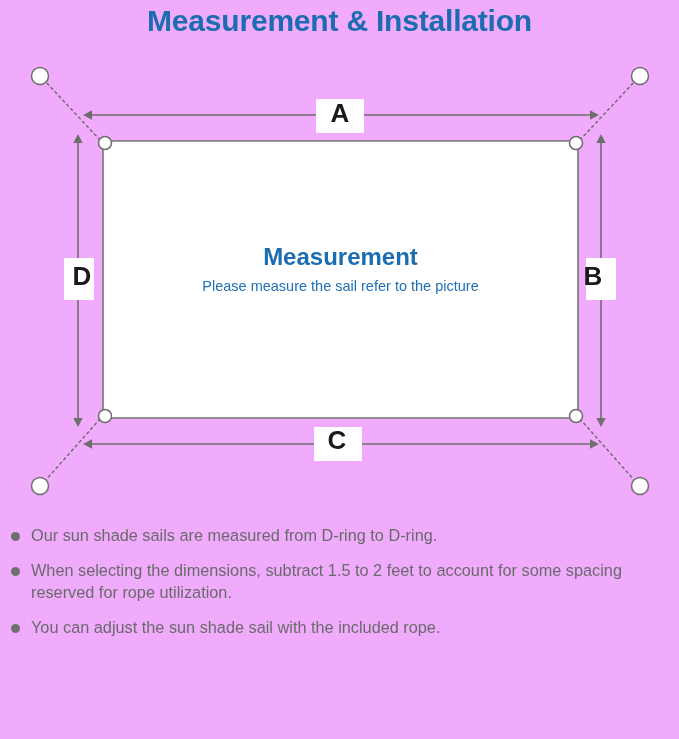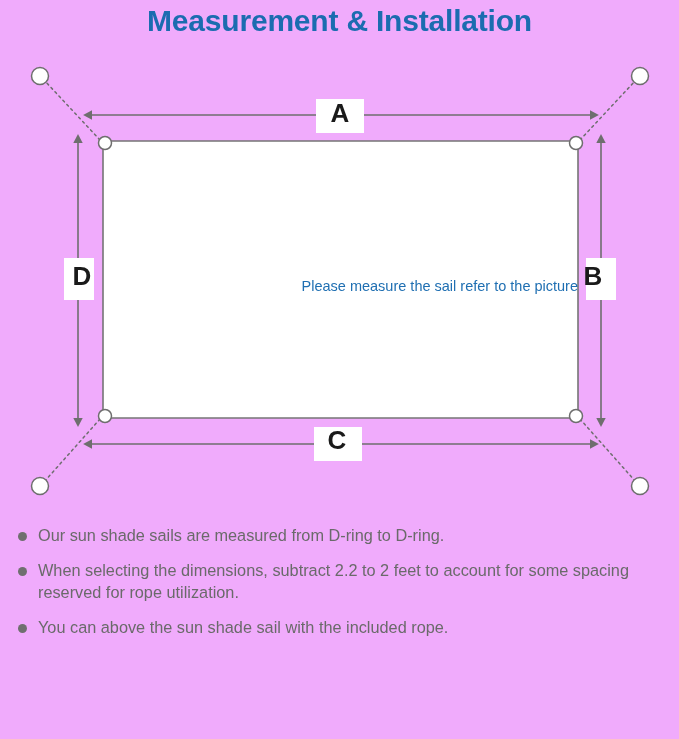--- a/index.html
+++ b/index.html
@@ -56,21 +56,21 @@
     text-align: center;
     font-size: 24px;
     font-weight: bold;
     color: #1b6cb0;
   }
   .center-sub {
     position: absolute;
     left: 103px;
     top: 278px;
     width: 475px;
-    text-align: right;
+    text-align: center;
     font-size: 14.5px;
     font-weight: normal;
     color: #1f6fb2;
   }
 
   
   .dim-label {
     position: absolute;
     font-size: 26px;
     font-weight: bold;
@@ -87,21 +87,21 @@
   #notes {
     position: absolute;
     left: 0;
     top: 524px;
     width: 679px;
   }
   .note-row {
     position: relative;
     display: flex;
     align-items: flex-start;
-    padding: 0 8px 0 18px;
+    padding: 0 8px 0 11px;
     margin-bottom: 13px;
   }
   .note-bullet {
     flex: 0 0 auto;
     width: 9px;
     height: 9px;
     border-radius: 50%;
     background: #6f6f6f;
     margin-top: 8px;
     margin-right: 11px;
@@ -156,35 +156,36 @@
     <line x1="78" y1="143" x2="78" y2="418" stroke="#6e6e6e" stroke-width="1.6" marker-start="url(#arrowL)" marker-end="url(#arrowR)"></line>
 
     <line x1="601" y1="143" x2="601" y2="418" stroke="#6e6e6e" stroke-width="1.6" marker-start="url(#arrowL)" marker-end="url(#arrowR)"></line>
 
     <rect x="316" y="99" width="48" height="34" fill="#ffffff"></rect>
     <rect x="314" y="427" width="48" height="34" fill="#ffffff"></rect>
     <rect x="64" y="258" width="30" height="42" fill="#ffffff"></rect>
     <rect x="586" y="258" width="30" height="42" fill="#ffffff"></rect>
   </svg>
 
+  <div class="center-title">Measurement</div>
   <div class="center-sub">Please measure the sail refer to the picture</div>
 
   <div class="dim-label" id="dim-a">A</div>
   <div class="dim-label" id="dim-b">B</div>
   <div class="dim-label" id="dim-c">C</div>
   <div class="dim-label" id="dim-d">D</div>
 
   <div id="notes">
     <div class="note-row">
       <span class="note-bullet"></span>
       <span class="note-text">Our sun shade sails are measured from D-ring to D-ring.</span>
     </div>
     <div class="note-row">
       <span class="note-bullet"></span>
-      <span class="note-text">When selecting the dimensions, subtract 2.2 to 2 feet to account for some spacing reserved for rope utilization.</span>
+      <span class="note-text">When selecting the dimensions, subtract 1.5 to 2 feet to account for some spacing reserved for rope utilization.</span>
     </div>
     <div class="note-row">
       <span class="note-bullet"></span>
-      <span class="note-text">You can above the sun shade sail with the included rope.</span>
+      <span class="note-text">You can adjust the sun shade sail with the included rope.</span>
     </div>
   </div>
 
 </div>
 
 </body></html>

